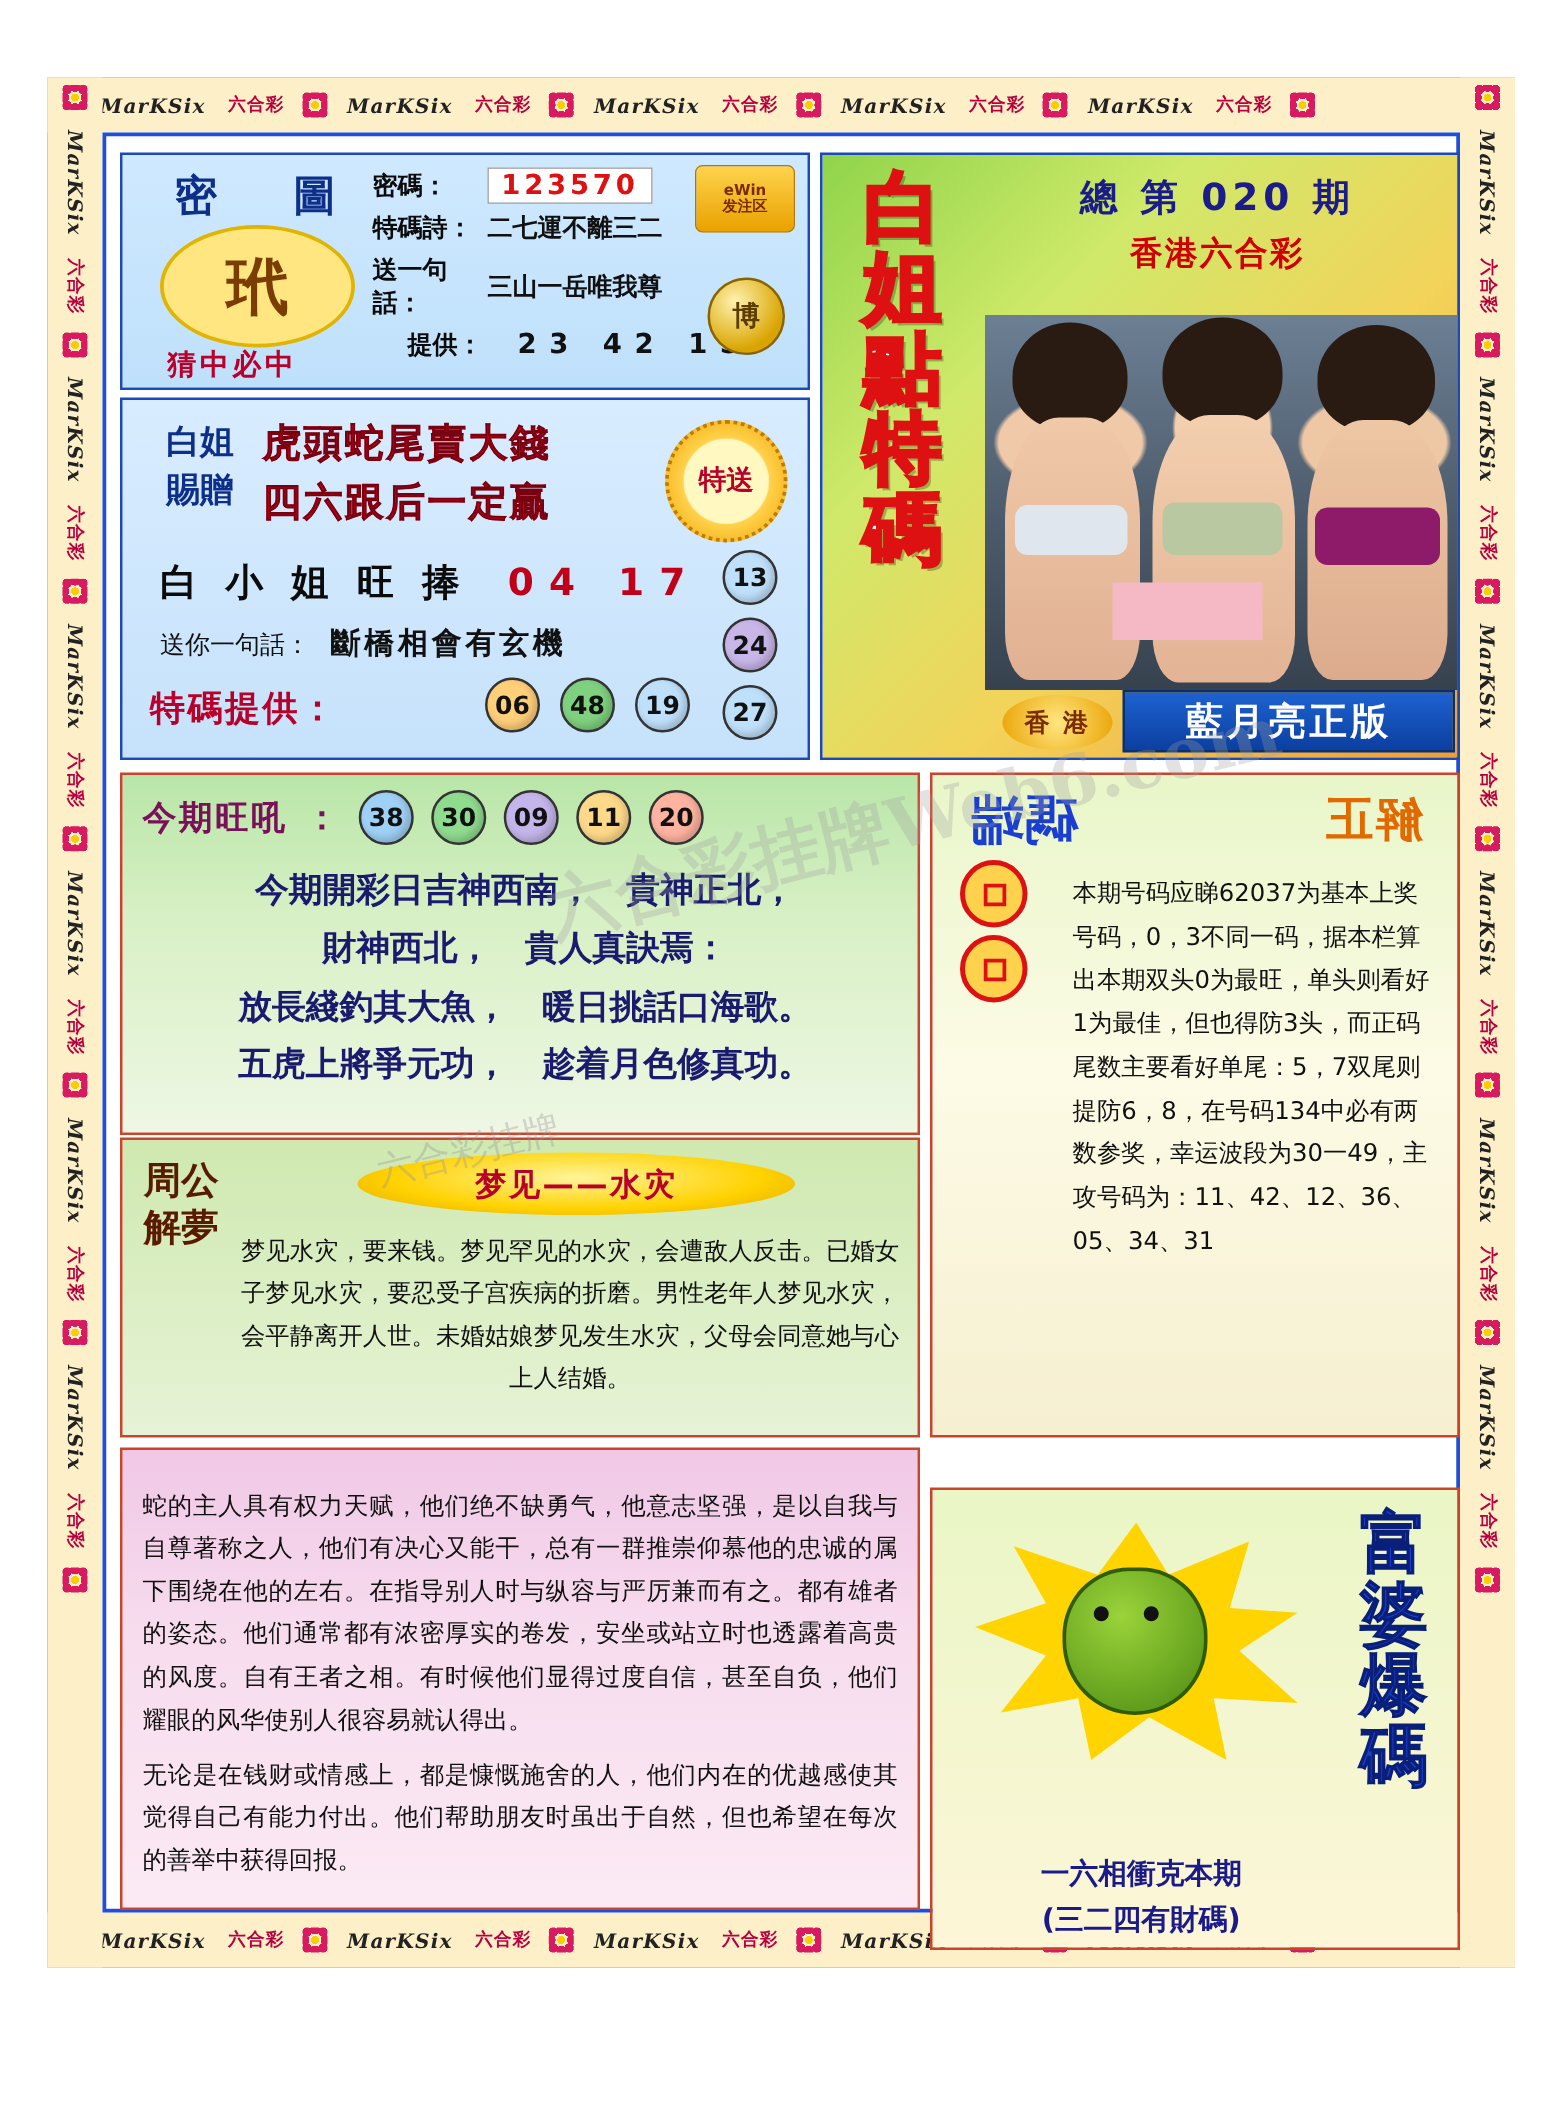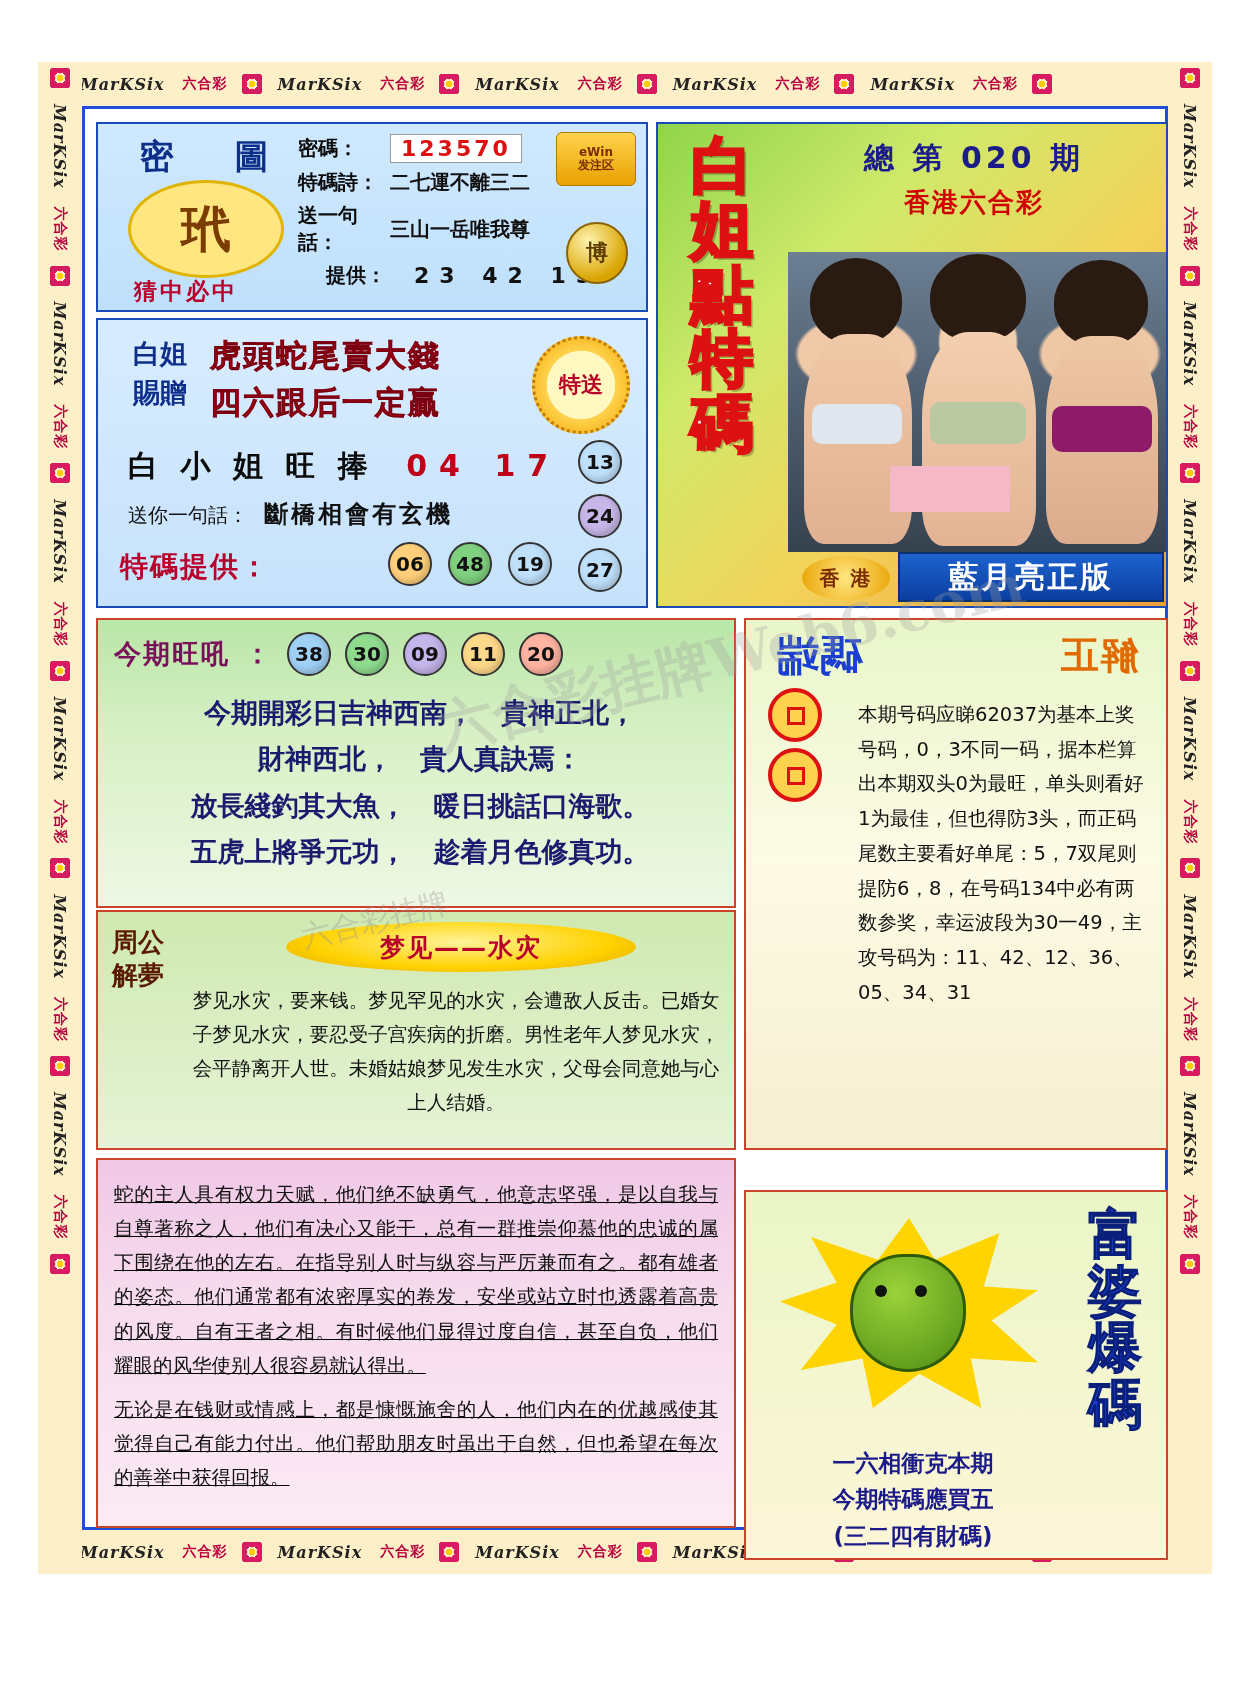--- a/index.html
+++ b/index.html
@@ -188,22 +188,22 @@
   .wang-text{position:absolute;left:24px;top:70px;width:596px;
     font-size:27px;line-height:1.72;color:#1a1a6e;font-weight:bold;
     font-family:"DejaVu Serif","Liberation Serif",serif;text-align:center;}
   
   .dream{
     position:absolute;left:96px;top:910px;width:640px;height:240px;
     background:linear-gradient(180deg,#cfe9b0,#e6f3d6);
     border:2px solid #c9442a;box-sizing:border-box;
   }
   .dream-side{
-    position:absolute;left:14px;top:14px;width:66px;text-align:left;
-    font-size:26px;font-weight:bold;color:#5a1a00;line-height:1.25;
+    position:absolute;left:14px;top:14px;width:66px;text-align:center;
+    font-size:30px;font-weight:bold;color:#5a1a00;line-height:1.25;
     font-family:"DejaVu Serif","Liberation Serif",serif;
   }
   .dream-pill{
     position:absolute;left:188px;top:10px;width:350px;height:50px;border-radius:50%;
     background:radial-gradient(ellipse at 50% 40%,#fff49a,#ffd200 60%,#e0a400);
     display:flex;align-items:center;justify-content:center;
     font-size:25px;font-weight:bold;color:#b8002a;letter-spacing:2px;
   }
   .dream-text{
     position:absolute;left:92px;top:72px;width:532px;
@@ -230,22 +230,21 @@
   .cc:after{content:"";position:absolute;left:15px;top:15px;width:12px;height:12px;border:3px solid #d11;}
   .code-text{
     position:absolute;left:112px;top:78px;width:292px;
     font-size:19.5px;line-height:1.78;color:#111;
   }
   
   .btm{
     position:absolute;left:96px;top:1158px;width:640px;height:370px;
     background:linear-gradient(180deg,#f0c8e6,#f7dcee 40%,#fbeaf4);
     border:2px solid #c9442a;box-sizing:border-box;
-    padding:18px 16px;
-    text-decoration:underline;
+    padding:28px 16px;
   }
   .btm p{margin:0 0 10px 0;font-size:19.5px;line-height:1.75;color:#111;text-align:justify;}
   
   .rich{
     position:absolute;left:744px;top:1158px;width:424px;height:370px;
     background:linear-gradient(180deg,#eaf6c6,#fdf6d8);
     border:2px solid #c9442a;box-sizing:border-box;overflow:hidden;margin-top:32px;
   }
   .rich-title{
     position:absolute;right:12px;top:14px;width:78px;text-align:center;
@@ -512,21 +511,20 @@
     <p>蛇的主人具有权力天赋，他们绝不缺勇气，他意志坚强，是以自我与自尊著称之人，他们有决心又能干，总有一群推崇仰慕他的忠诚的属下围绕在他的左右。在指导别人时与纵容与严厉兼而有之。都有雄者的姿态。他们通常都有浓密厚实的卷发，安坐或站立时也透露着高贵的风度。自有王者之相。有时候他们显得过度自信，甚至自负，他们耀眼的风华使别人很容易就认得出。</p>
     <p>无论是在钱财或情感上，都是慷慨施舍的人，他们内在的优越感使其觉得自己有能力付出。他们帮助朋友时虽出于自然，但也希望在每次的善举中获得回报。</p>
   </div>
 
   <div class="rich">
     <div class="star"></div>
     <div class="snake"></div>
     <div class="rich-title">富婆爆碼</div>
     <div class="rich-lines">
       <div>一六相衝克本期</div>
-      <div>今期特碼應買五</div>
       <div>(三二四有財碼)</div>
     </div>
   </div>
 
   <div class="wm">六合彩挂牌Web6.com</div>
   <div class="wm2">六合彩挂牌</div>
 
 </div>
 
 </body></html>

